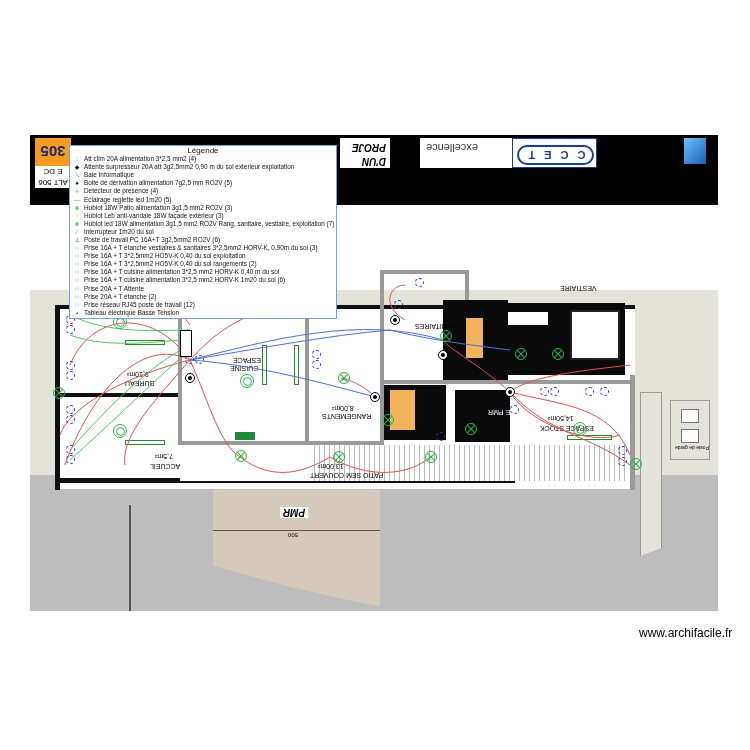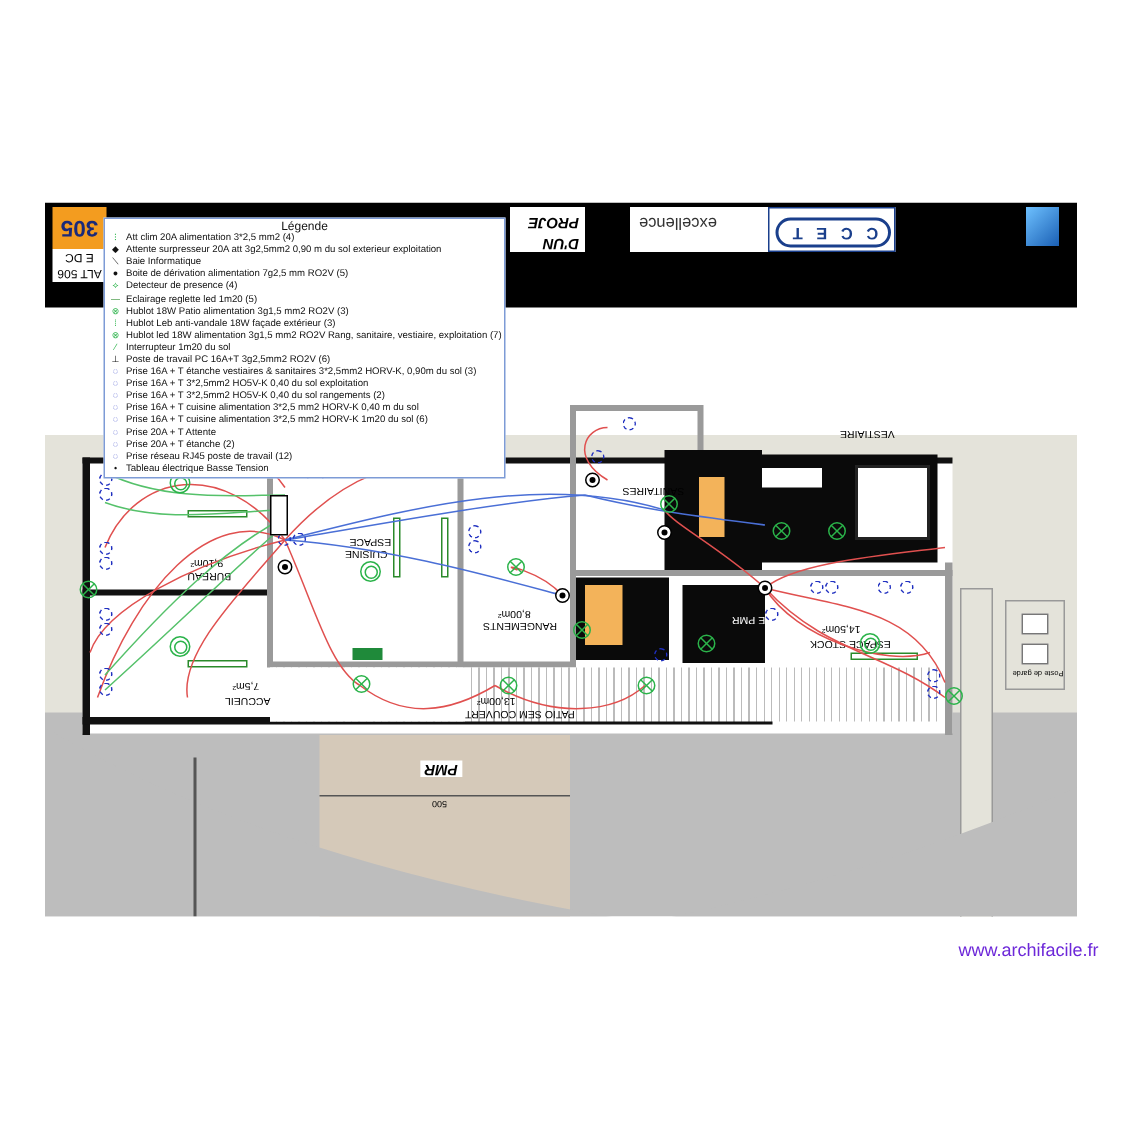--- a/index.html
+++ b/index.html
@@ -32,21 +32,21 @@
   .lamp { position:absolute; width:12px; height:12px; border:1.5px solid #2bb34a; border-radius:50%; box-sizing:border-box; z-index:3; }
   .lamp::before, .lamp::after { content:""; position:absolute; left:50%; top:50%; width:11px; height:1px; background:#2bb34a; }
   .lamp::before { transform:translate(-50%,-50%) rotate(45deg); }
   .lamp::after { transform:translate(-50%,-50%) rotate(-45deg); }
   .socket { position:absolute; width:9px; height:9px; border:1px dashed #2030c0; border-radius:50%; box-sizing:border-box; z-index:3; }
   .box { position:absolute; width:10px; height:10px; border:1.5px solid #000; border-radius:50%; background:#fff; box-sizing:border-box; z-index:3; }
   .box::after { content:""; position:absolute; left:2px; top:2px; width:4px; height:4px; border-radius:50%; background:#000; }
   .ring { position:absolute; width:14px; height:14px; border:1.5px solid #2bb34a; border-radius:50%; box-sizing:border-box; z-index:3; }
   .ring::after { content:""; position:absolute; left:2px; top:2px; width:7px; height:7px; border:1px solid #2bb34a; border-radius:50%; }
   .tube { position:absolute; height:5px; border:1.5px solid #2a8a2a; box-sizing:border-box; }
-  .watermark { position:absolute; left:639px; top:626px; font-size:12px; color:#6d28d9; }
+  .watermark { position:absolute; left:639px; top:626px; font-size:12px; color:#000000; }
   svg.wires { position:absolute; left:0; top:0; z-index:2; pointer-events:none; }
 </style>
 </head>
 <body>
 
 <div id="plan">
 
   <div class="titlebar">
     <div class="orange">305</div>
     <div class="ref-box">

